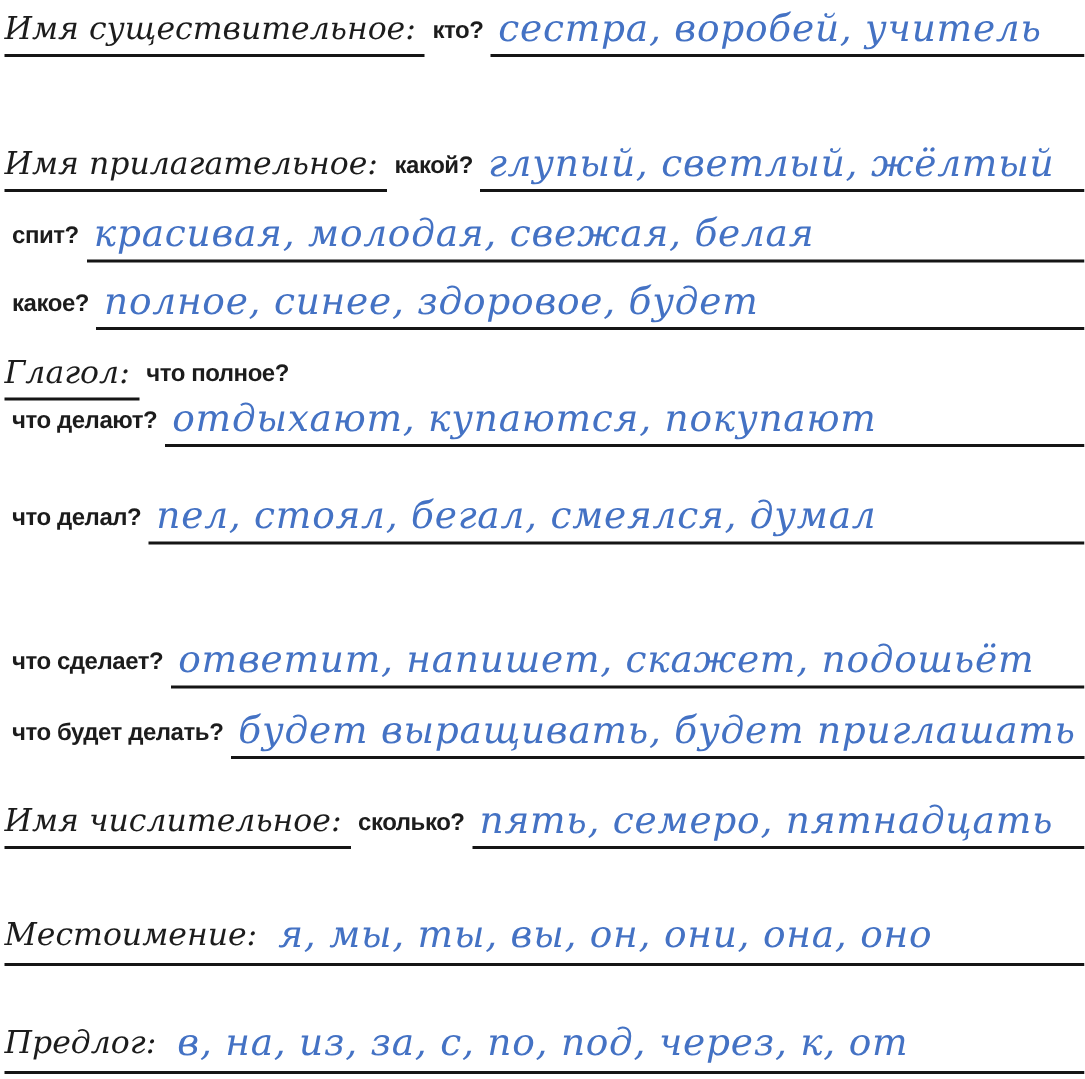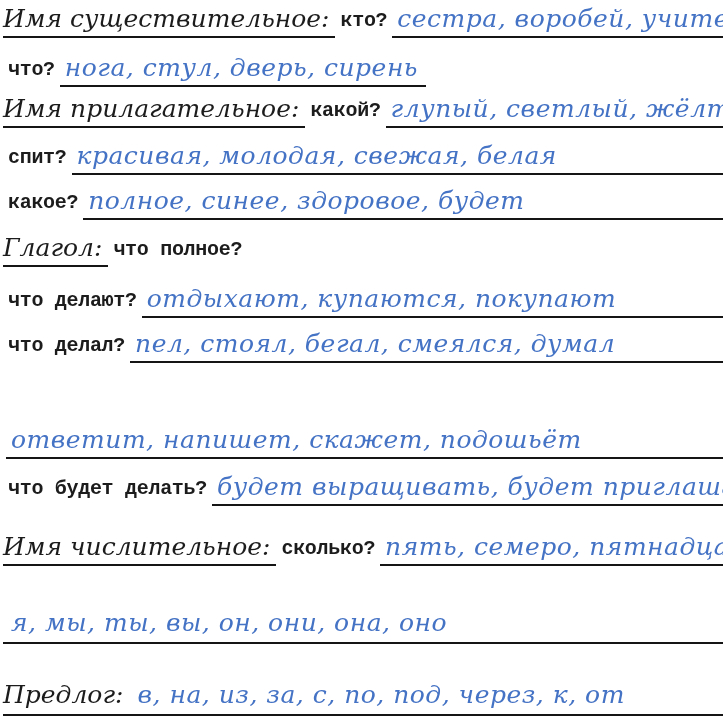--- a/index.html
+++ b/index.html
@@ -18,31 +18,31 @@
   }
   .sheet{position:absolute;inset:0;background:var(--paper);}
   .row{
     position:absolute;left:3px;right:0;height:42px;
     display:flex;align-items:flex-end;
   }
   
   .hdr{
     font-family:"DejaVu Serif","Liberation Serif",serif;
     font-style:italic;
-    font-size:25px;line-height:30px;
+    font-size:21px;line-height:30px;
     color:var(--ink);
     border-bottom:2px solid var(--rule);
     padding:0 6px 2px 0;
     white-space:nowrap;
   }
   
   .q{
-    font-family:Liberation Mono, monospace;
+    font-family:Liberation Sans, sans-serif;
     font-weight:700;
-    font-size:20px;line-height:25px;
+    font-size:16px;line-height:25px;
     letter-spacing:-0.3px;
     color:var(--ink);
     padding:0 2px 5px 0;
     margin-left:5px;
     white-space:nowrap;
   }
   
   .ans{
     font-family:"DejaVu Serif","Liberation Serif",serif;
     font-style:italic;
@@ -63,24 +63,20 @@
 <body>
 
 <div class="sheet">
 
   <div class="row" style="top:-4px">
     <span class="hdr">Имя существительное:</span>
     <span class="q">кто?</span>
     <span class="ans fill">сестра, воробей, учитель</span>
   </div>
 
-  <div class="row" style="top:45px">
-    <span class="q">что?</span>
-    <span class="ans">нога, стул, дверь, сирень</span>
-  </div>
 
   <div class="row" style="top:86px">
     <span class="hdr">Имя прилагательное:</span>
     <span class="q">какой?</span>
     <span class="ans fill">глупый, светлый, жёлтый</span>
   </div>
 
   <div class="row" style="top:133px">
     <span class="q">спит?</span>
     <span class="ans fill">красивая, молодая, свежая, белая</span>
@@ -89,47 +85,49 @@
   <div class="row" style="top:178px">
     <span class="q">какое?</span>
     <span class="ans fill">полное, синее, здоровое, будет</span>
   </div>
 
   <div class="row" style="top:225px">
     <span class="hdr">Глагол:</span>
     <span class="q">что полное?</span>
   </div>
 
-  <div class="row" style="top:276px">
+  <div class="row" style="top:256px">
     <span class="q">что делают?</span>
     <span class="ans fill">отдыхают, купаются, покупают</span>
   </div>
 
   <div class="row" style="top:321px">
     <span class="q">что делал?</span>
     <span class="ans fill">пел, стоял, бегал, смеялся, думал</span>
   </div>
 
 
   <div class="row" style="top:417px">
+    <span class="q">что сделает?</span>
     <span class="ans fill">ответит, напишет, скажет, подошьёт</span>
   </div>
 
   <div class="row" style="top:464px">
     <span class="q">что будет делать?</span>
     <span class="ans fill">будет выращивать, будет приглашать</span>
   </div>
 
   <div class="row" style="top:524px">
     <span class="hdr">Имя числительное:</span>
     <span class="q">сколько?</span>
     <span class="ans fill">пять, семеро, пятнадцать</span>
   </div>
 
   <div class="row full" style="top:600px">
+    <span class="hdr">Местоимение:</span>
     <span class="ans">я, мы, ты, вы, он, они, она, оно</span>
   </div>
 
   <div class="row full" style="top:672px">
     <span class="hdr">Предлог:</span>
     <span class="ans">в, на, из, за, с, по, под, через, к, от</span>
   </div>
 
 </div>
 

